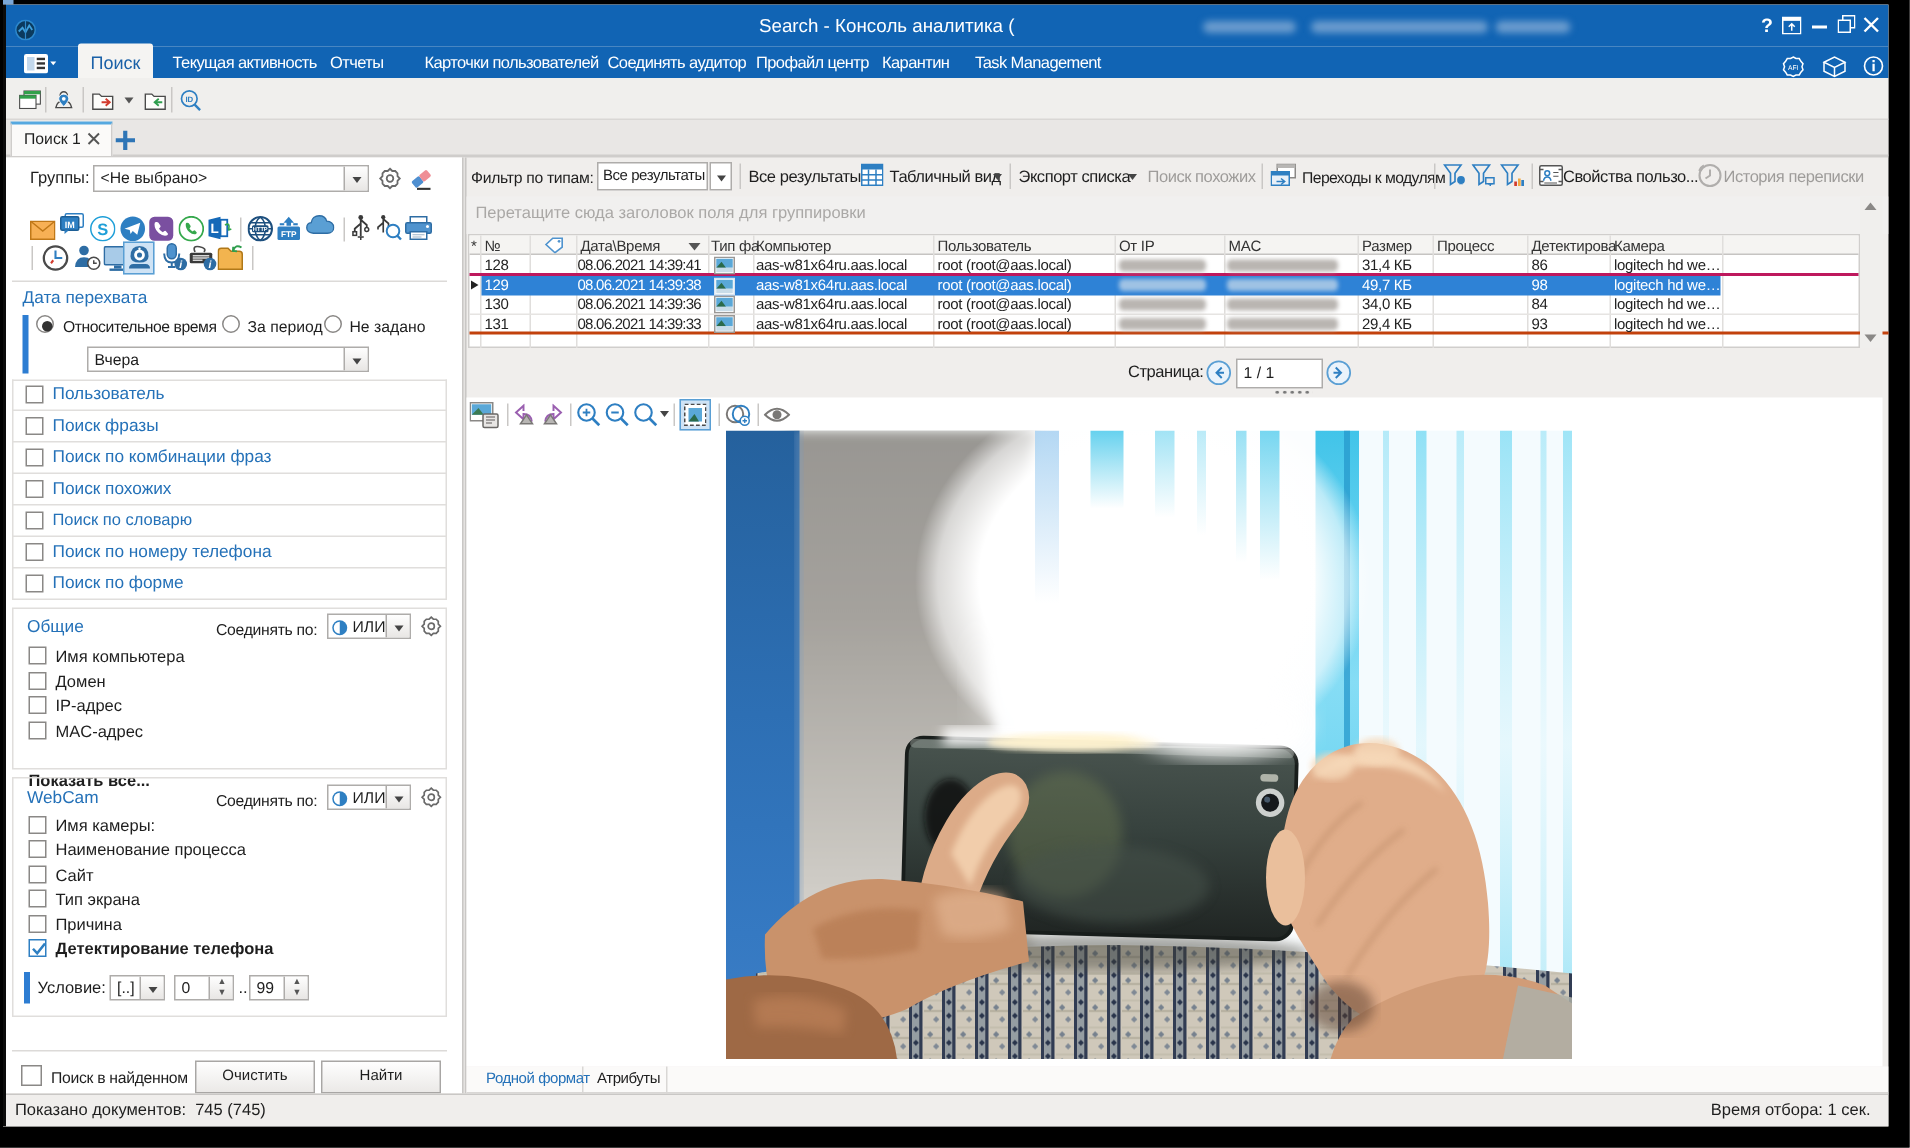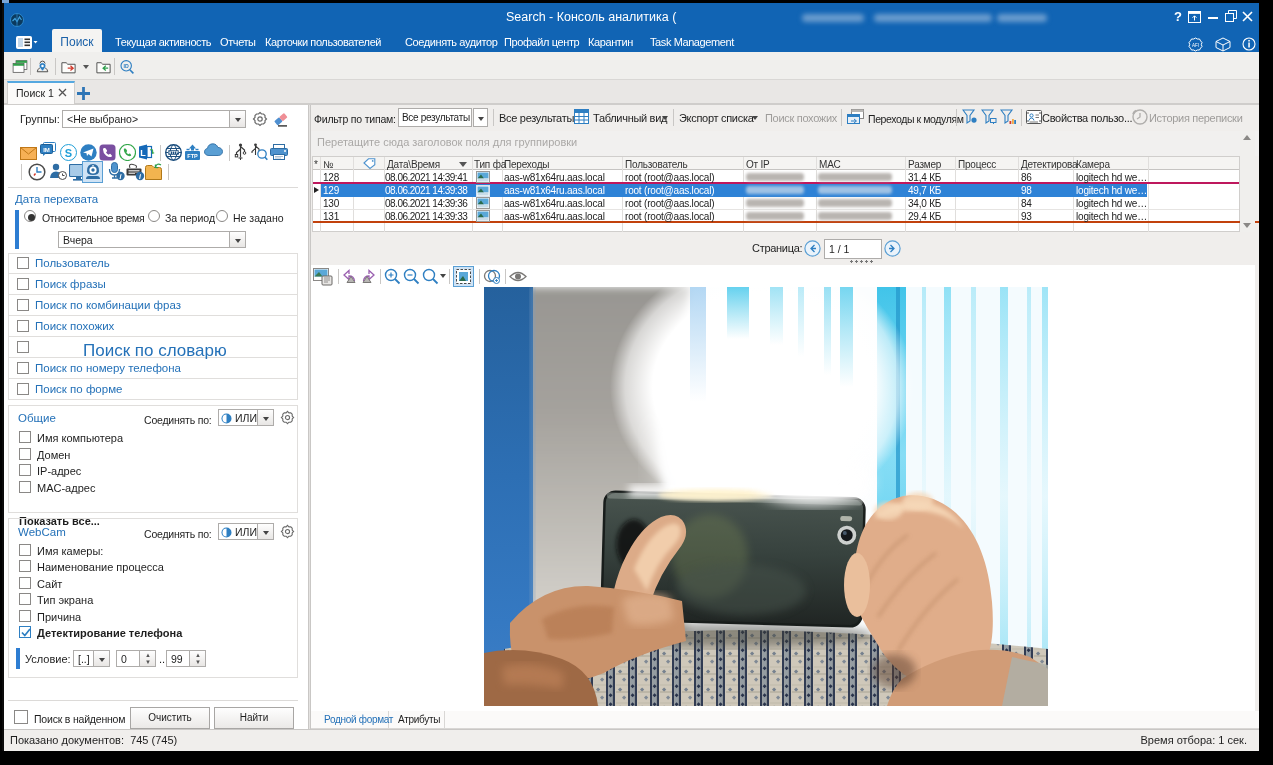--- a/index.html
+++ b/index.html
@@ -58,21 +58,21 @@
       <rect x="8.5" y="5.5" width="5.5" height="1.6" fill="#333"></rect>
       <rect x="8.5" y="8.5" width="5.5" height="1.6" fill="#333"></rect>
     <path d="M17.5,5 L21.5,5 L19.5,7.5 Z" fill="#fff"></path>
   </svg>
 
   <div class="abs" style="left:50px;top:26px;width:50px;height:23px;background:#f5f4f2;border-radius:2px 2px 0 0;"></div>
   <div class="abs" style="left:50px;top:32px;width:50px;height:14px;color:#1b61a8;font-size:12px;text-align:center;">Поиск</div>
   <div class="abs" style="left:113px;top:33px;width:800px;height:14px;color:#fff;font-size:11px;letter-spacing:-0.4px;white-space:nowrap;">
     <span style="position:absolute;left:0;">Текущая активность</span>
     <span style="position:absolute;left:105px;">Отчеты</span>
-    <span style="position:absolute;left:150px;">Карточки пользователей</span>
+    <span style="position:absolute;left:168px;">Карточки пользователей</span>
     <span style="position:absolute;left:290px;">Соединять аудитор</span>
     <span style="position:absolute;left:389px;">Профайл центр</span>
     <span style="position:absolute;left:473px;">Карантин</span>
     <span style="position:absolute;left:535px;">Task Management</span>
   </div>
 
   <svg class="abs" style="left:1186px;top:34px;" width="15" height="15" viewBox="0 0 15 15">
       <path d="M7.5,1 L9.3,2 L11.5,2 L12.6,3.9 L14,5.5 L13.3,7.5 L14,9.5 L12.6,11.1 L11.5,13 L9.3,13 L7.5,14 L5.7,13 L3.5,13 L2.4,11.1 L1,9.5 L1.7,7.5 L1,5.5 L2.4,3.9 L3.5,2 L5.7,2 Z" fill="none" stroke="#fff" stroke-width="1"></path>
       <text x="7.5" y="9.6" font-size="4.5" fill="#fff" text-anchor="middle" font-family="Liberation Sans">AFI</text>
     </svg>
@@ -297,21 +297,21 @@
       <div style="position:relative;height:21px;border-bottom:1px solid #e0dedc;">
           <span class="chk" style="left:9px;top:4px;"></span>
           <span class="bluetxt" style="position:absolute;left:27px;top:4px;font-size:11.5px;">Поиск по комбинации фраз</span>
         </div>
       <div style="position:relative;height:21px;border-bottom:1px solid #e0dedc;">
           <span class="chk" style="left:9px;top:4px;"></span>
           <span class="bluetxt" style="position:absolute;left:27px;top:4px;font-size:11.5px;">Поиск похожих</span>
         </div>
       <div style="position:relative;height:21px;border-bottom:1px solid #e0dedc;">
           <span class="chk" style="left:9px;top:4px;"></span>
-          <span class="bluetxt" style="position:absolute;left:27px;top:4px;font-size:17px;margin-left:48px;">Поиск по словарю</span>
+          <span class="bluetxt" style="position:absolute;left:27px;top:4px;font-size:11px;">Поиск по словарю</span>
         </div>
       <div style="position:relative;height:21px;border-bottom:1px solid #e0dedc;">
           <span class="chk" style="left:9px;top:4px;"></span>
           <span class="bluetxt" style="position:absolute;left:27px;top:4px;font-size:11.5px;">Поиск по номеру телефона</span>
         </div>
       <div style="position:relative;height:21px;border-bottom:1px solid #e0dedc;">
           <span class="chk" style="left:9px;top:4px;"></span>
           <span class="bluetxt" style="position:absolute;left:27px;top:4px;font-size:11.5px;">Поиск по форме</span>
         </div>
     </div>
@@ -490,21 +490,21 @@
 
       <div class="t10" style="position:absolute;left:1px;top:2px;color:#333;">*</div>
       <div class="t10" style="position:absolute;left:10px;top:2px;color:#333;">№</div>
       <svg style="position:absolute;left:50px;top:1px;" width="13" height="11" viewBox="0 0 13 11">
           <path d="M1,5 L5.5,0.8 H11.8 V6.8 L7,10.5 Z" fill="#fff" stroke="#4f93ce" stroke-width="1.1"></path>
           <circle cx="9.7" cy="2.9" r="0.9" fill="#4f93ce"></circle>
         </svg>
       <div class="t10" style="position:absolute;left:74px;top:2px;color:#333;">Дата\Время</div>
       <div style="position:absolute;left:146px;top:5px;width:0;height:0;border-left:4px solid transparent;border-right:4px solid transparent;border-top:5px solid #555;"></div>
       <div class="t10" style="position:absolute;left:161px;top:2px;color:#333;">Тип фа</div>
-      <div class="t10" style="position:absolute;left:191px;top:2px;color:#333;">Переходы</div>
+      <div class="t10" style="position:absolute;left:191px;top:2px;color:#333;">Компьютер</div>
       <div class="t10" style="position:absolute;left:312px;top:2px;color:#333;">Пользователь</div>
       <div class="t10" style="position:absolute;left:433px;top:2px;color:#333;">От IP</div>
       <div class="t10" style="position:absolute;left:506px;top:2px;color:#333;">MAC</div>
       <div class="t10" style="position:absolute;left:595px;top:2px;color:#333;">Размер</div>
       <div class="t10" style="position:absolute;left:645px;top:2px;color:#333;">Процесс</div>
       <div class="t10" style="position:absolute;left:708px;top:2px;color:#333;">Детектирова</div>
       <div class="t10" style="position:absolute;left:763px;top:2px;color:#333;">Камера</div>
 
       <div id="rows">
         <div style="position:absolute;left:0;top:13px;width:926px;height:14px;border-bottom:2px solid #be185d;">

